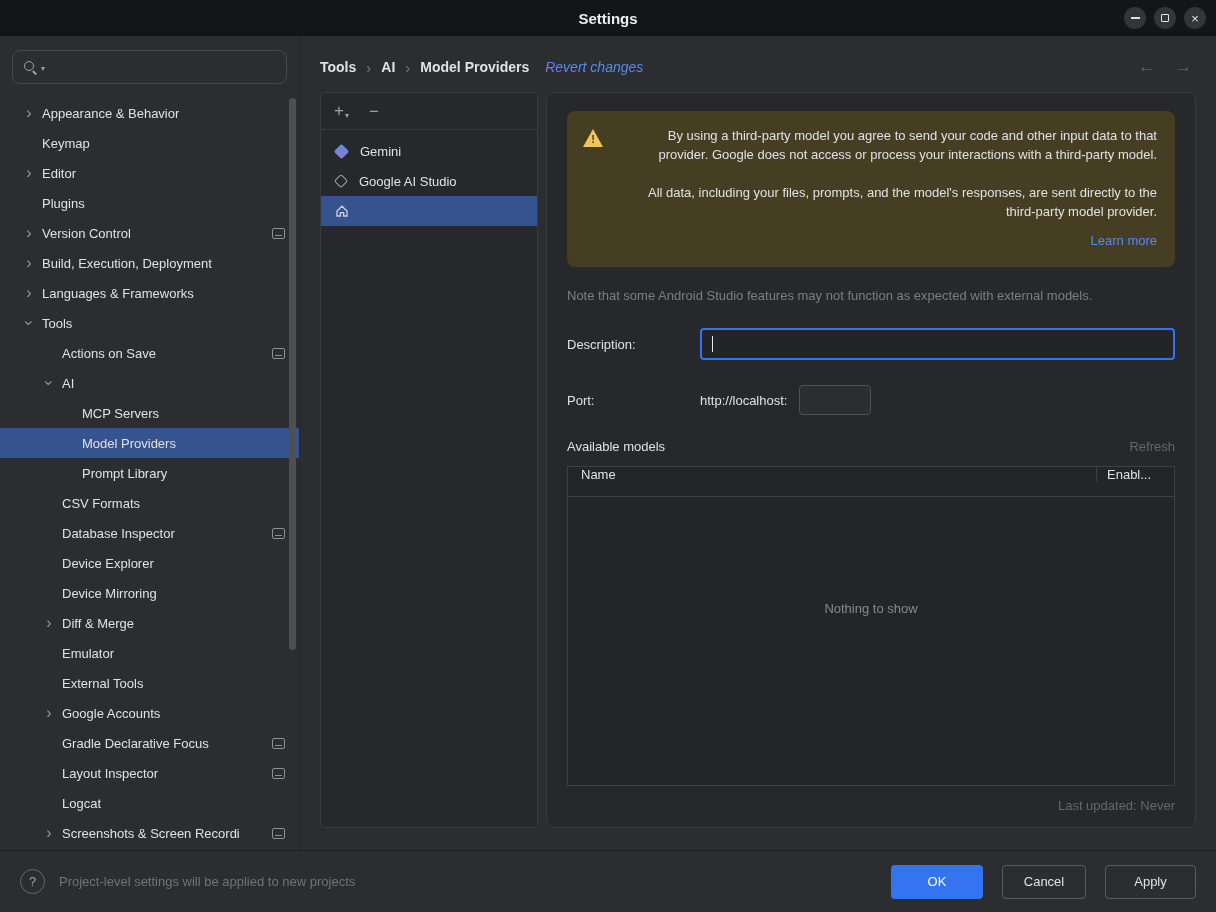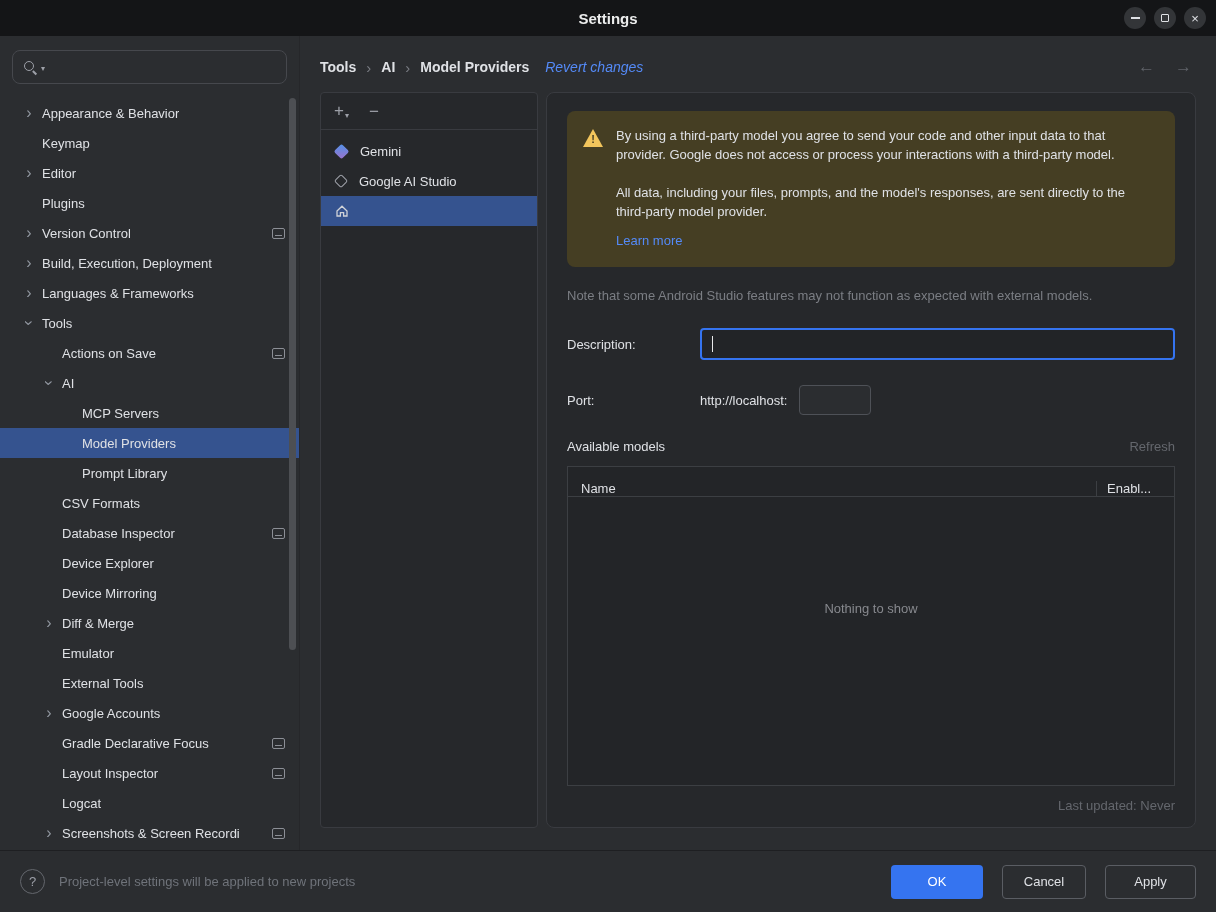--- a/index.html
+++ b/index.html
@@ -58,40 +58,40 @@
   .prov-row { height:30px; display:flex; align-items:center; gap:11px; padding:0 13px; color:#dfe1e5; cursor:pointer; }
   .prov-row.selected { background:#35538f; }
   .gem { width:11px; height:11px; background:linear-gradient(135deg,#5292e8,#9b72cb); transform:rotate(45deg); border-radius:2px; flex:none; margin:0 2px; }
   .studio { width:10px; height:10px; border:1.5px solid #9da0a8; transform:rotate(45deg); border-radius:2px; flex:none; margin:0 2px; }
 
   
   .detail-panel { flex:1; background:#26282b; border:1px solid #393b40; border-radius:8px; padding:18px 20px 14px 20px; display:flex; flex-direction:column; min-width:0; }
   .warning-box { background:#453e23; border-radius:8px; padding:16px 18px 16px 16px; display:flex; gap:13px; flex:none; }
   .warn-icon { width:20px; height:18px; background:#f2c55c; clip-path:polygon(50% 0,100% 100%,0 100%); display:flex; align-items:flex-end; justify-content:center; flex:none; margin-top:2px; }
   .warn-icon span { color:#453e23; font-weight:bold; font-size:11px; line-height:1; padding-bottom:2px; }
-  .warn-text { line-height:1.45; }
+  .warn-text { line-height:1.45;text-align:right; }
   .warn-text p { max-width:565px; }
   .warn-text .p2 { margin-top:19px; }
   .learn-more { color:#548af7; margin-top:11px; display:inline-block; cursor:pointer; }
 
   .note { color:#7b7e84; margin-top:21px; flex:none; }
 
   .form-row { display:flex; align-items:center; margin-top:25px; flex:none; }
   .form-label { width:133px; flex:none; color:#dfe1e5; }
   .input-wrap { position:relative; flex:1; height:32px; border:2px solid #3574f0; border-radius:4px; background:#222427; display:flex; align-items:center; }
   .input-wrap input { width:100%; background:transparent; border:0; outline:0; color:#dfe1e5; padding:0 10px; font:inherit; }
   .caret-bar { position:absolute; left:10px; top:6px; width:1px; height:16px; background:#e8e9eb; }
   .port-prefix { color:#dfe1e5; margin-right:12px; }
   .port-input { width:72px; height:30px; border:1px solid #4e5157; border-radius:4px; background:#2b2d30; color:#dfe1e5; padding:0 8px; font:inherit; outline:none; }
 
   .avail-row { display:flex; align-items:center; margin-top:24px; flex:none; }
   .refresh { margin-left:auto; color:#64676d; cursor:default; }
 
   .models-table { margin-top:12px; flex:1; min-height:0; border:1px solid #3c3f43; background:#232528; display:flex; flex-direction:column; }
-  .thead { height:30px; flex:none; display:flex; border-bottom:1px solid #3c3f43; align-items:flex-end; }
+  .thead { height:30px; flex:none; display:flex; border-bottom:1px solid #3c3f43; align-items:flex-start; }
   .th-name { flex:1; display:flex; align-items:center; padding:0 13px; color:#dfe1e5; }
   .th-enabled { width:78px; flex:none; display:flex; align-items:center; padding:0 10px; border-left:1px solid #3c3f43; color:#dfe1e5; }
   .tbody { flex:1; position:relative; }
   .empty-msg { position:absolute; left:0; right:0; top:36%; text-align:center; color:#87898e; }
   .last-updated { margin-top:12px; text-align:right; color:#64676d; flex:none; }
 
   
   .footer { height:62px; flex:none; border-top:1px solid #1e1f22; display:flex; align-items:center; padding:0 20px; background:#2b2d30; }
   .help-circle { width:25px; height:25px; border-radius:50%; border:1.5px solid #64676d; color:#9da0a8; display:flex; align-items:center; justify-content:center; font-size:13px; flex:none; cursor:pointer; }
   .footer-hint { color:#6f737a; margin-left:14px; }

